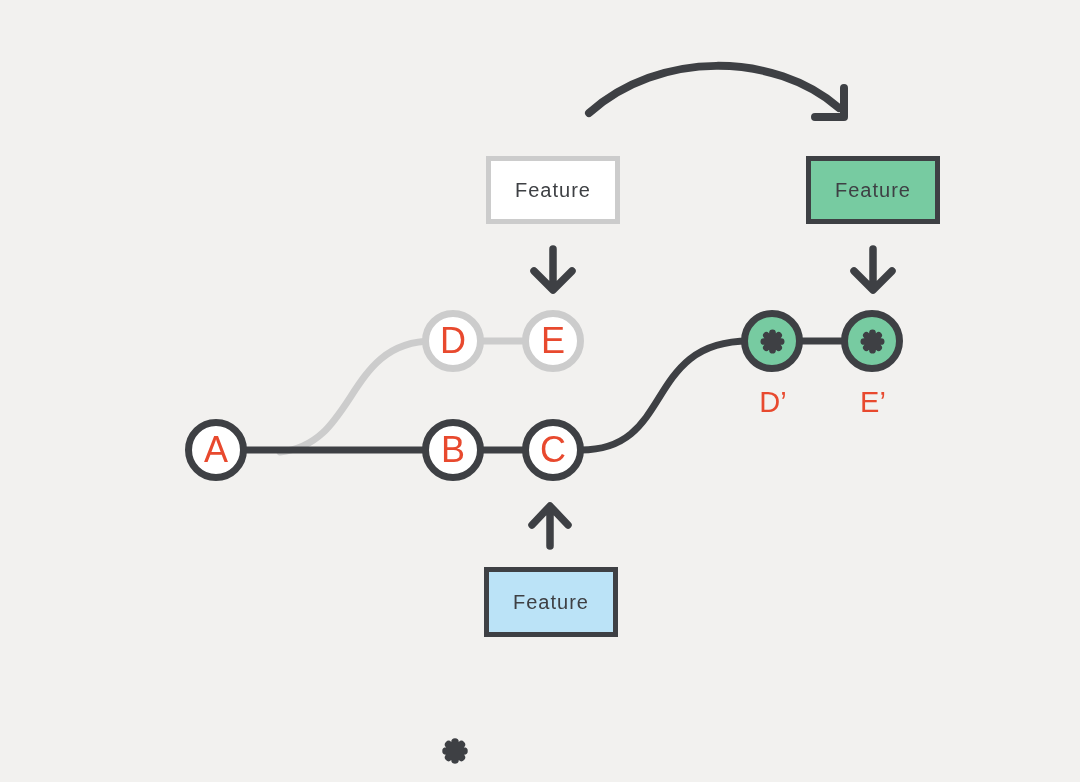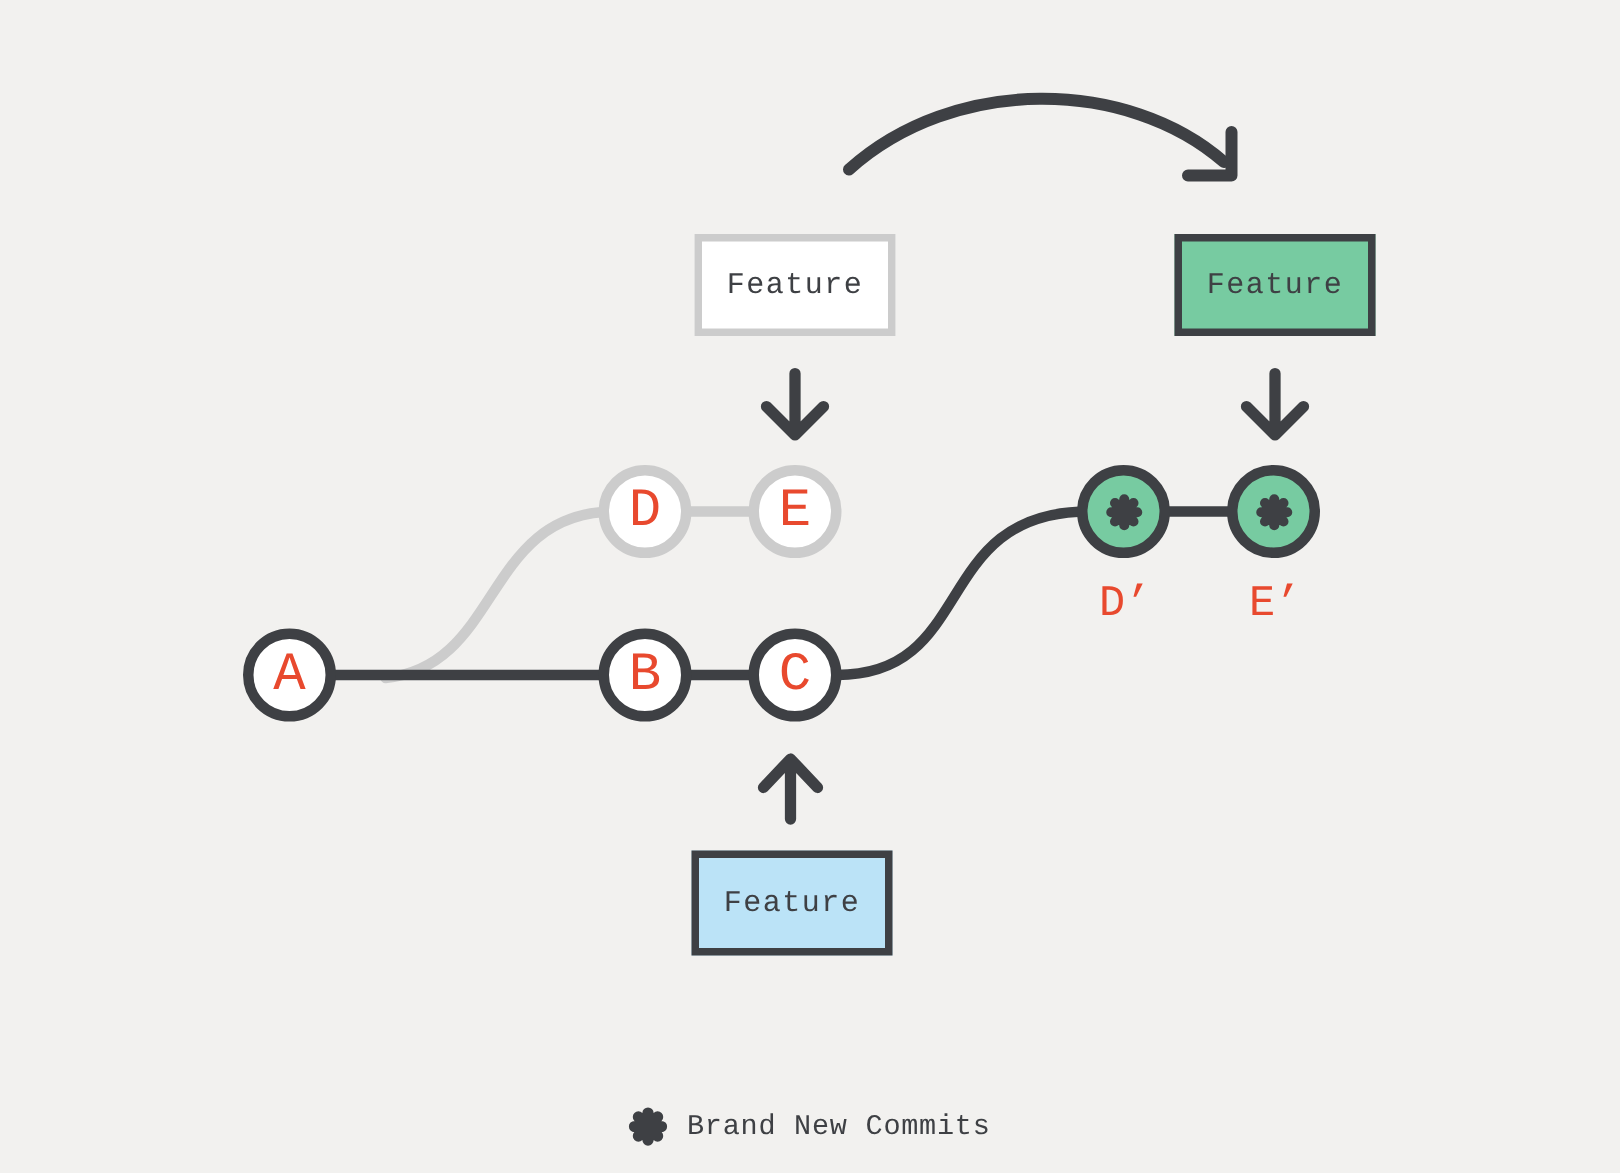--- a/index.html
+++ b/index.html
@@ -11,22 +11,23 @@
     --blue: #bbe3f7;
     --white: #ffffff;
   }
   * { margin: 0; padding: 0; box-sizing: border-box; }
   html, body { background: var(--background); }
   .canvas {
     position: relative;
     width: 984px;
     height: 782px;
     background: var(--background);
-    font-family: Liberation Mono, monospace;
+    font-family: Liberation Sans, sans-serif;
     overflow: hidden;
+    margin-left: 23px;
   }
   svg.wires { position: absolute; left: 0; top: 0; }
   svg.wires path { fill: none; stroke-linecap: round; stroke-linejoin: round; }
   .stroke-dark { stroke: var(--dark); }
   .stroke-gray { stroke: var(--light-gray); }
 
   .branch-box {
     position: absolute;
     display: flex;
     align-items: center;
@@ -161,16 +162,15 @@
     </svg>
   </div>
 
   <div class="prime-label label-d-prime">D’</div>
   <div class="prime-label label-e-prime">E’</div>
 
   <div class="legend">
     <svg class="asterisk" width="26" height="26" viewBox="0 0 26 26">
       <path stroke-width="7.5" d="M13 13 L22 13 M13 13 L19.4 19.4 M13 13 L13 22 M13 13 L6.6 19.4 M13 13 L4 13 M13 13 L6.6 6.6 M13 13 L13 4 M13 13 L19.4 6.6"></path>
     </svg>
-    <span class="legend-text">Brand New Commits</span>
   </div>
 
 </div>
 
 </body></html>

